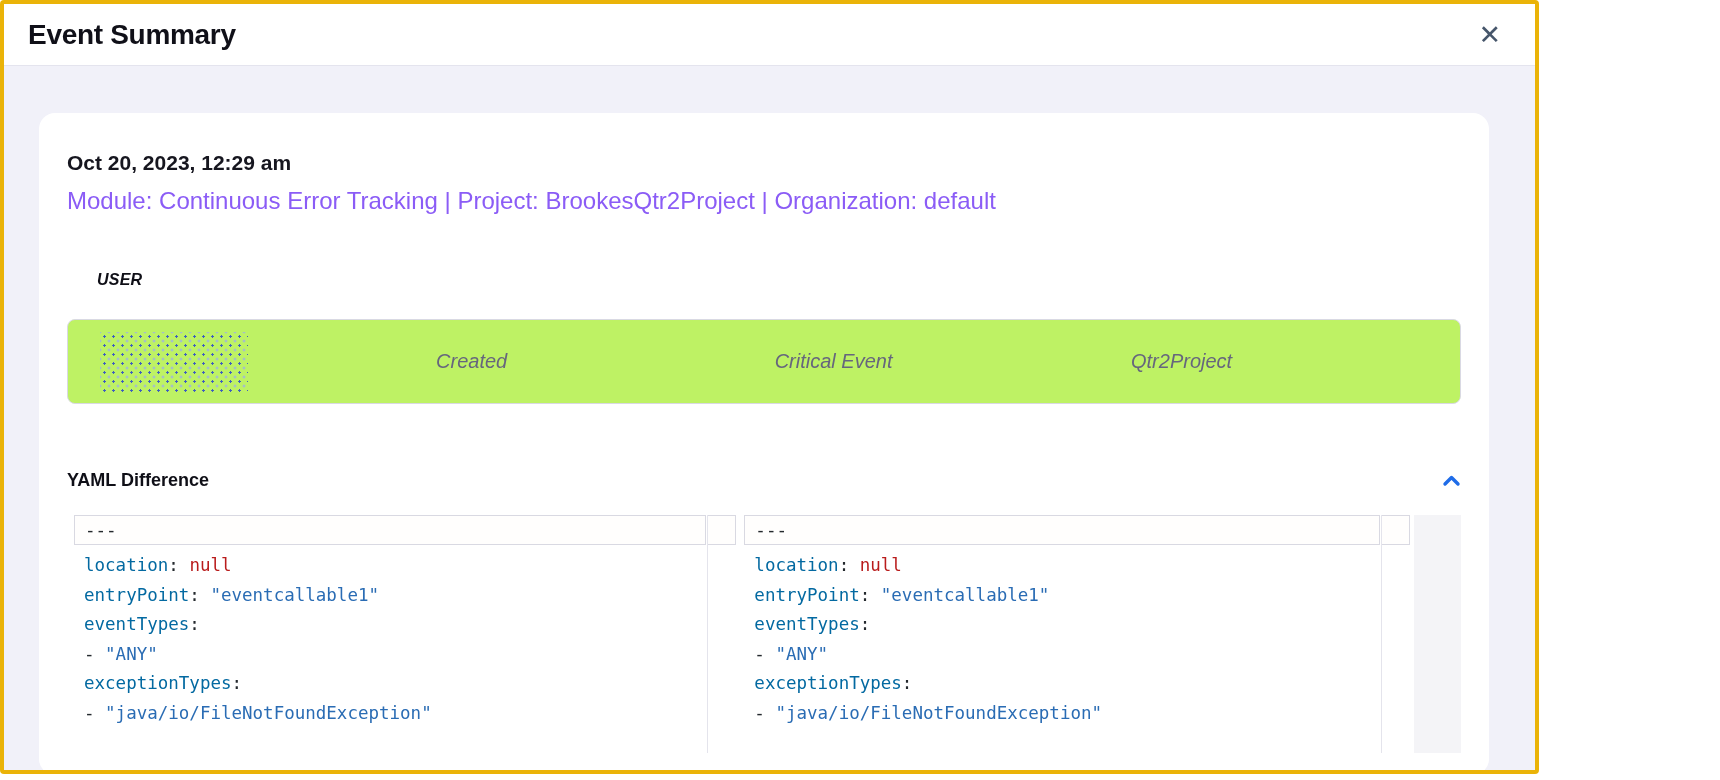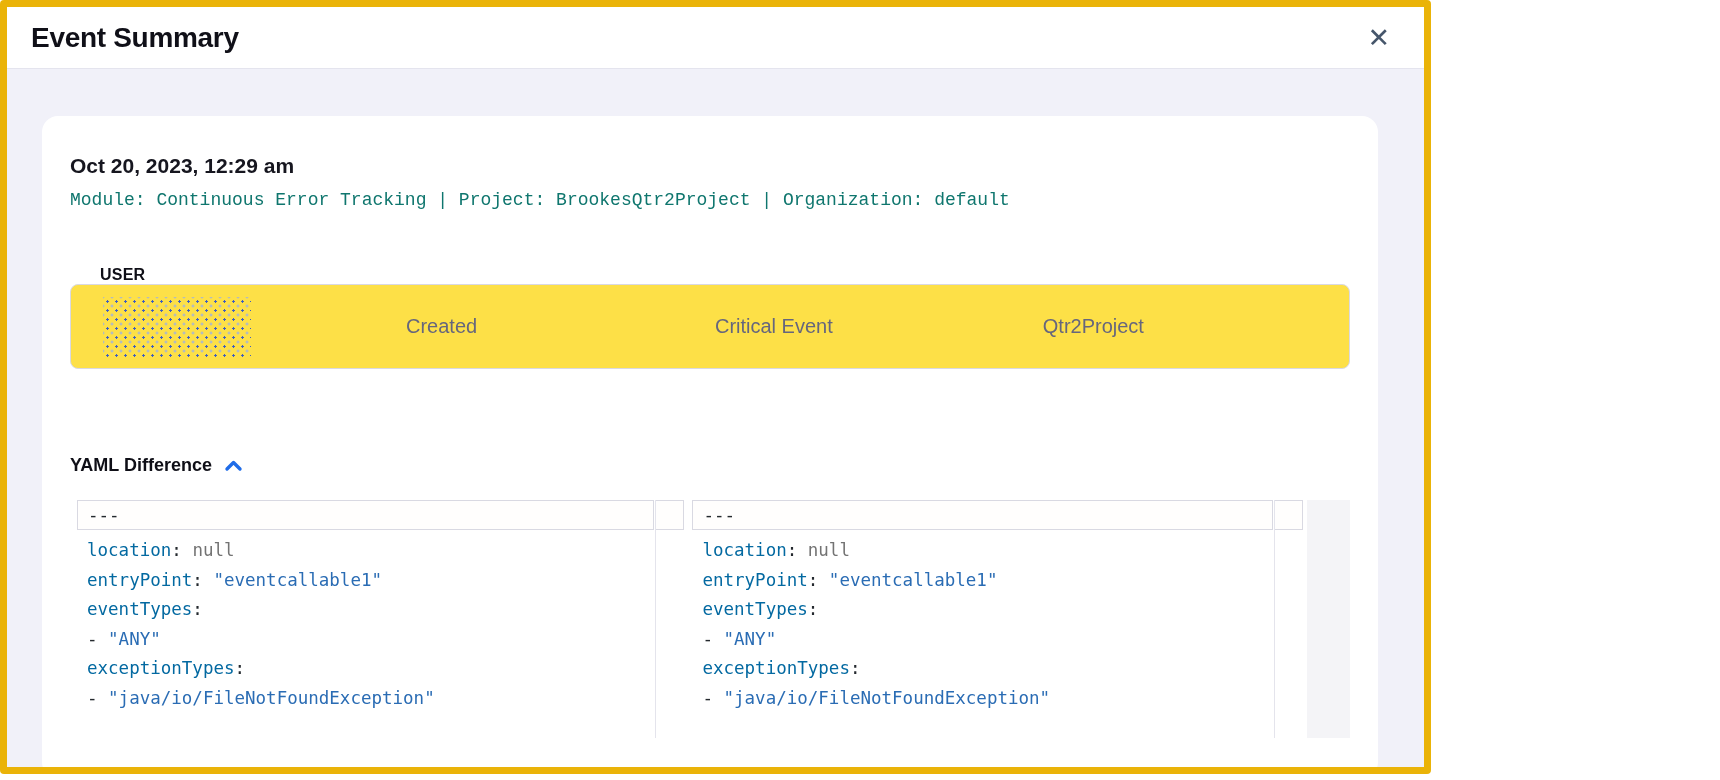--- a/index.html
+++ b/index.html
@@ -1,20 +1,20 @@
 <!DOCTYPE html>
 <html><head>
 <meta charset="utf-8">
 <style>
   * { margin: 0; padding: 0; box-sizing: border-box; }
   html, body { width: 1720px; height: 780px; background: #ffffff; font-family: "Liberation Sans", sans-serif; }
 
   .window {
-    position: absolute; left: 0; top: 0; width: 1431px; height: 774px;
-    border: 7px solid #eab308; border-radius: 4px; overflow: hidden; background: #fff;
+    position: absolute; left: 0; top: 0; width: 1539px; height: 774px;
+    border: 4px solid #eab308; border-radius: 4px; overflow: hidden; background: #fff;
   }
 
   
   .modal-header {
     height: 62px; background: #ffffff; border-bottom: 1px solid #e4e4ee;
     display: flex; align-items: center; justify-content: space-between;
     padding: 0 30px 0 24px;
   }
   .modal-title { font-size: 28px; font-weight: bold; color: #101018; letter-spacing: -0.3px; }
   .close-btn {
@@ -26,52 +26,53 @@
   
   .modal-body { height: 709px; background: #f1f1f9; padding: 47px 46px 0 35px; }
 
   .card {
     background: #ffffff; border-radius: 16px; height: 100%;
     padding: 38px 0 0 0; overflow: hidden;
   }
   .card-inner { padding: 0 28px; }
 
   .event-timestamp { font-size: 21px; font-weight: bold; color: #16161f; margin-bottom: 12px; }
-  .event-meta { font-size: 18px; color: #0f766e; font-family: Liberation Mono, monospace; }
+  .event-meta { font-size: 24px; color: #8b5cf6; }
 
   
   .grid-row {
     display: grid;
     grid-template-columns: 16% 26% 26% 24% 8%;
     align-items: center;
+    font-style: italic;
   }
   .table-head { margin-top: 56px; }
   .th {
     font-size: 16px; font-weight: bold; color: #0f0f17; letter-spacing: 0.2px;
   }
   .th.first { padding-left: 30px; }
   .th.centered { text-align: center; }
 
   .table-row-card {
-    border: 1px solid #d9d9e3; border-radius: 8px;
-    height: 85px; background: #fde047;
+    margin-top: 30px; border: 1px solid #d9d9e3; border-radius: 8px;
+    height: 85px; background: #bef264;
   }
   .td { font-size: 20px; color: #66667d; text-align: center; }
   .td.first { padding-left: 32px; text-align: left; }
   .redacted {
     width: 148px; height: 60px;
     background-image:
       radial-gradient(circle, #3f5fc0 1.1px, transparent 1.1px),
       radial-gradient(circle, #9cb0e2 1.1px, transparent 1.1px);
     background-size: 9px 9px, 9px 9px;
     background-position: 0 0, 4.5px 4.5px;
   }
 
   
-  .yaml-label-row { margin-top: 86px; display: flex; align-items: center; gap: 12px; }
+  .yaml-label-row { margin-top: 66px; display: flex; align-items: center; gap: 12px; justify-content: space-between; }
   .yaml-label { font-size: 18px; font-weight: bold; color: #0f0f17; }
   .chevron-up { display: inline-flex; align-items: center; }
 
   .diff-wrap { margin-top: 24px; display: flex; }
   .pane {
     position: relative; background: #ffffff; height: 238px; overflow: hidden;
   }
   .pane.left  { width: 737px; margin-left: 7px; }
   .pane.right { width: 741px; margin-left: 8px; }
   .pane .gutter {
@@ -88,21 +89,21 @@
     font-size: 17.5px; height: 29.5px; line-height: 29.5px;
     padding-left: 10px; white-space: pre; color: #24292e;
   }
   .code-line.first-line {
     height: 30px; line-height: 28px;
     background: #fffefd; border: 1px solid #d9d9e2;
     margin-bottom: 6px;
   }
   .tok-key { color: #0369a1; }
   .tok-punc { color: #24292e; }
-  .tok-kw { color: #737373; }
+  .tok-kw { color: #b91c1c; }
   .tok-str { color: #2a6cb4; }
   .tok-plain { color: #24292e; }
 
   .grey-strip { width: 52px; height: 238px; background: #f4f4f7; margin-left: 4px; }
 </style>
 </head>
 <body>
 
 <div class="window">
 

